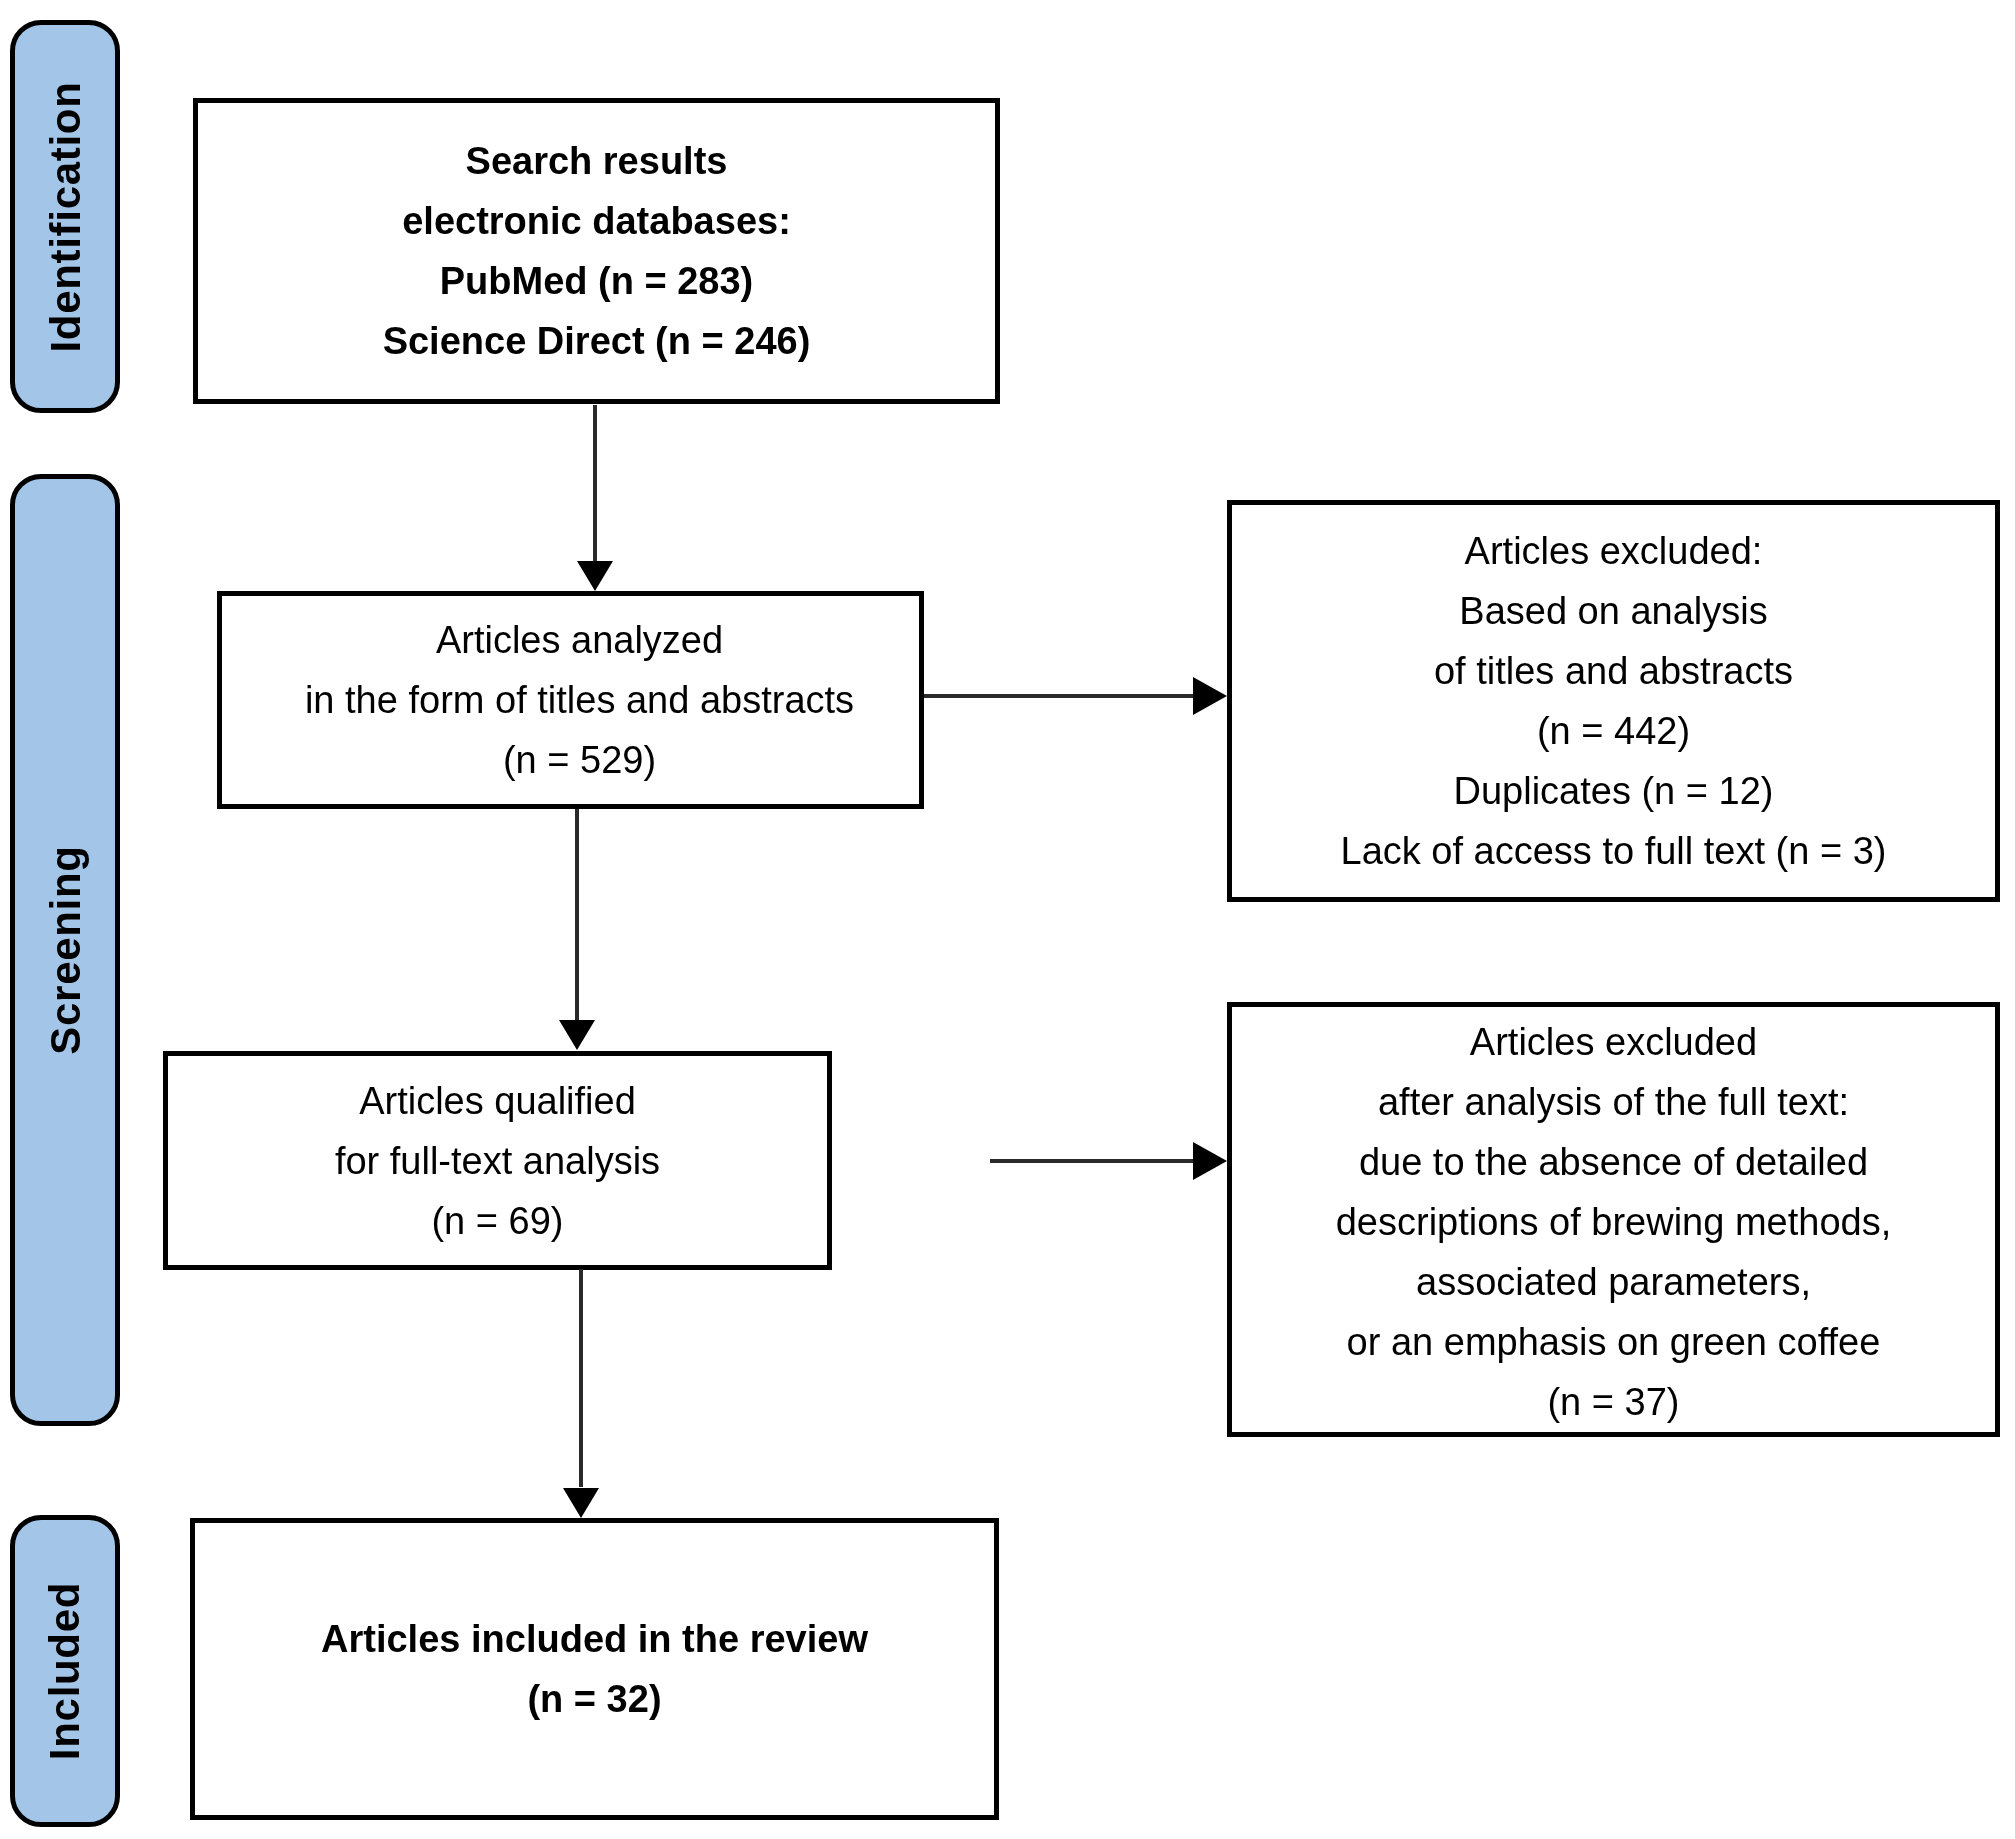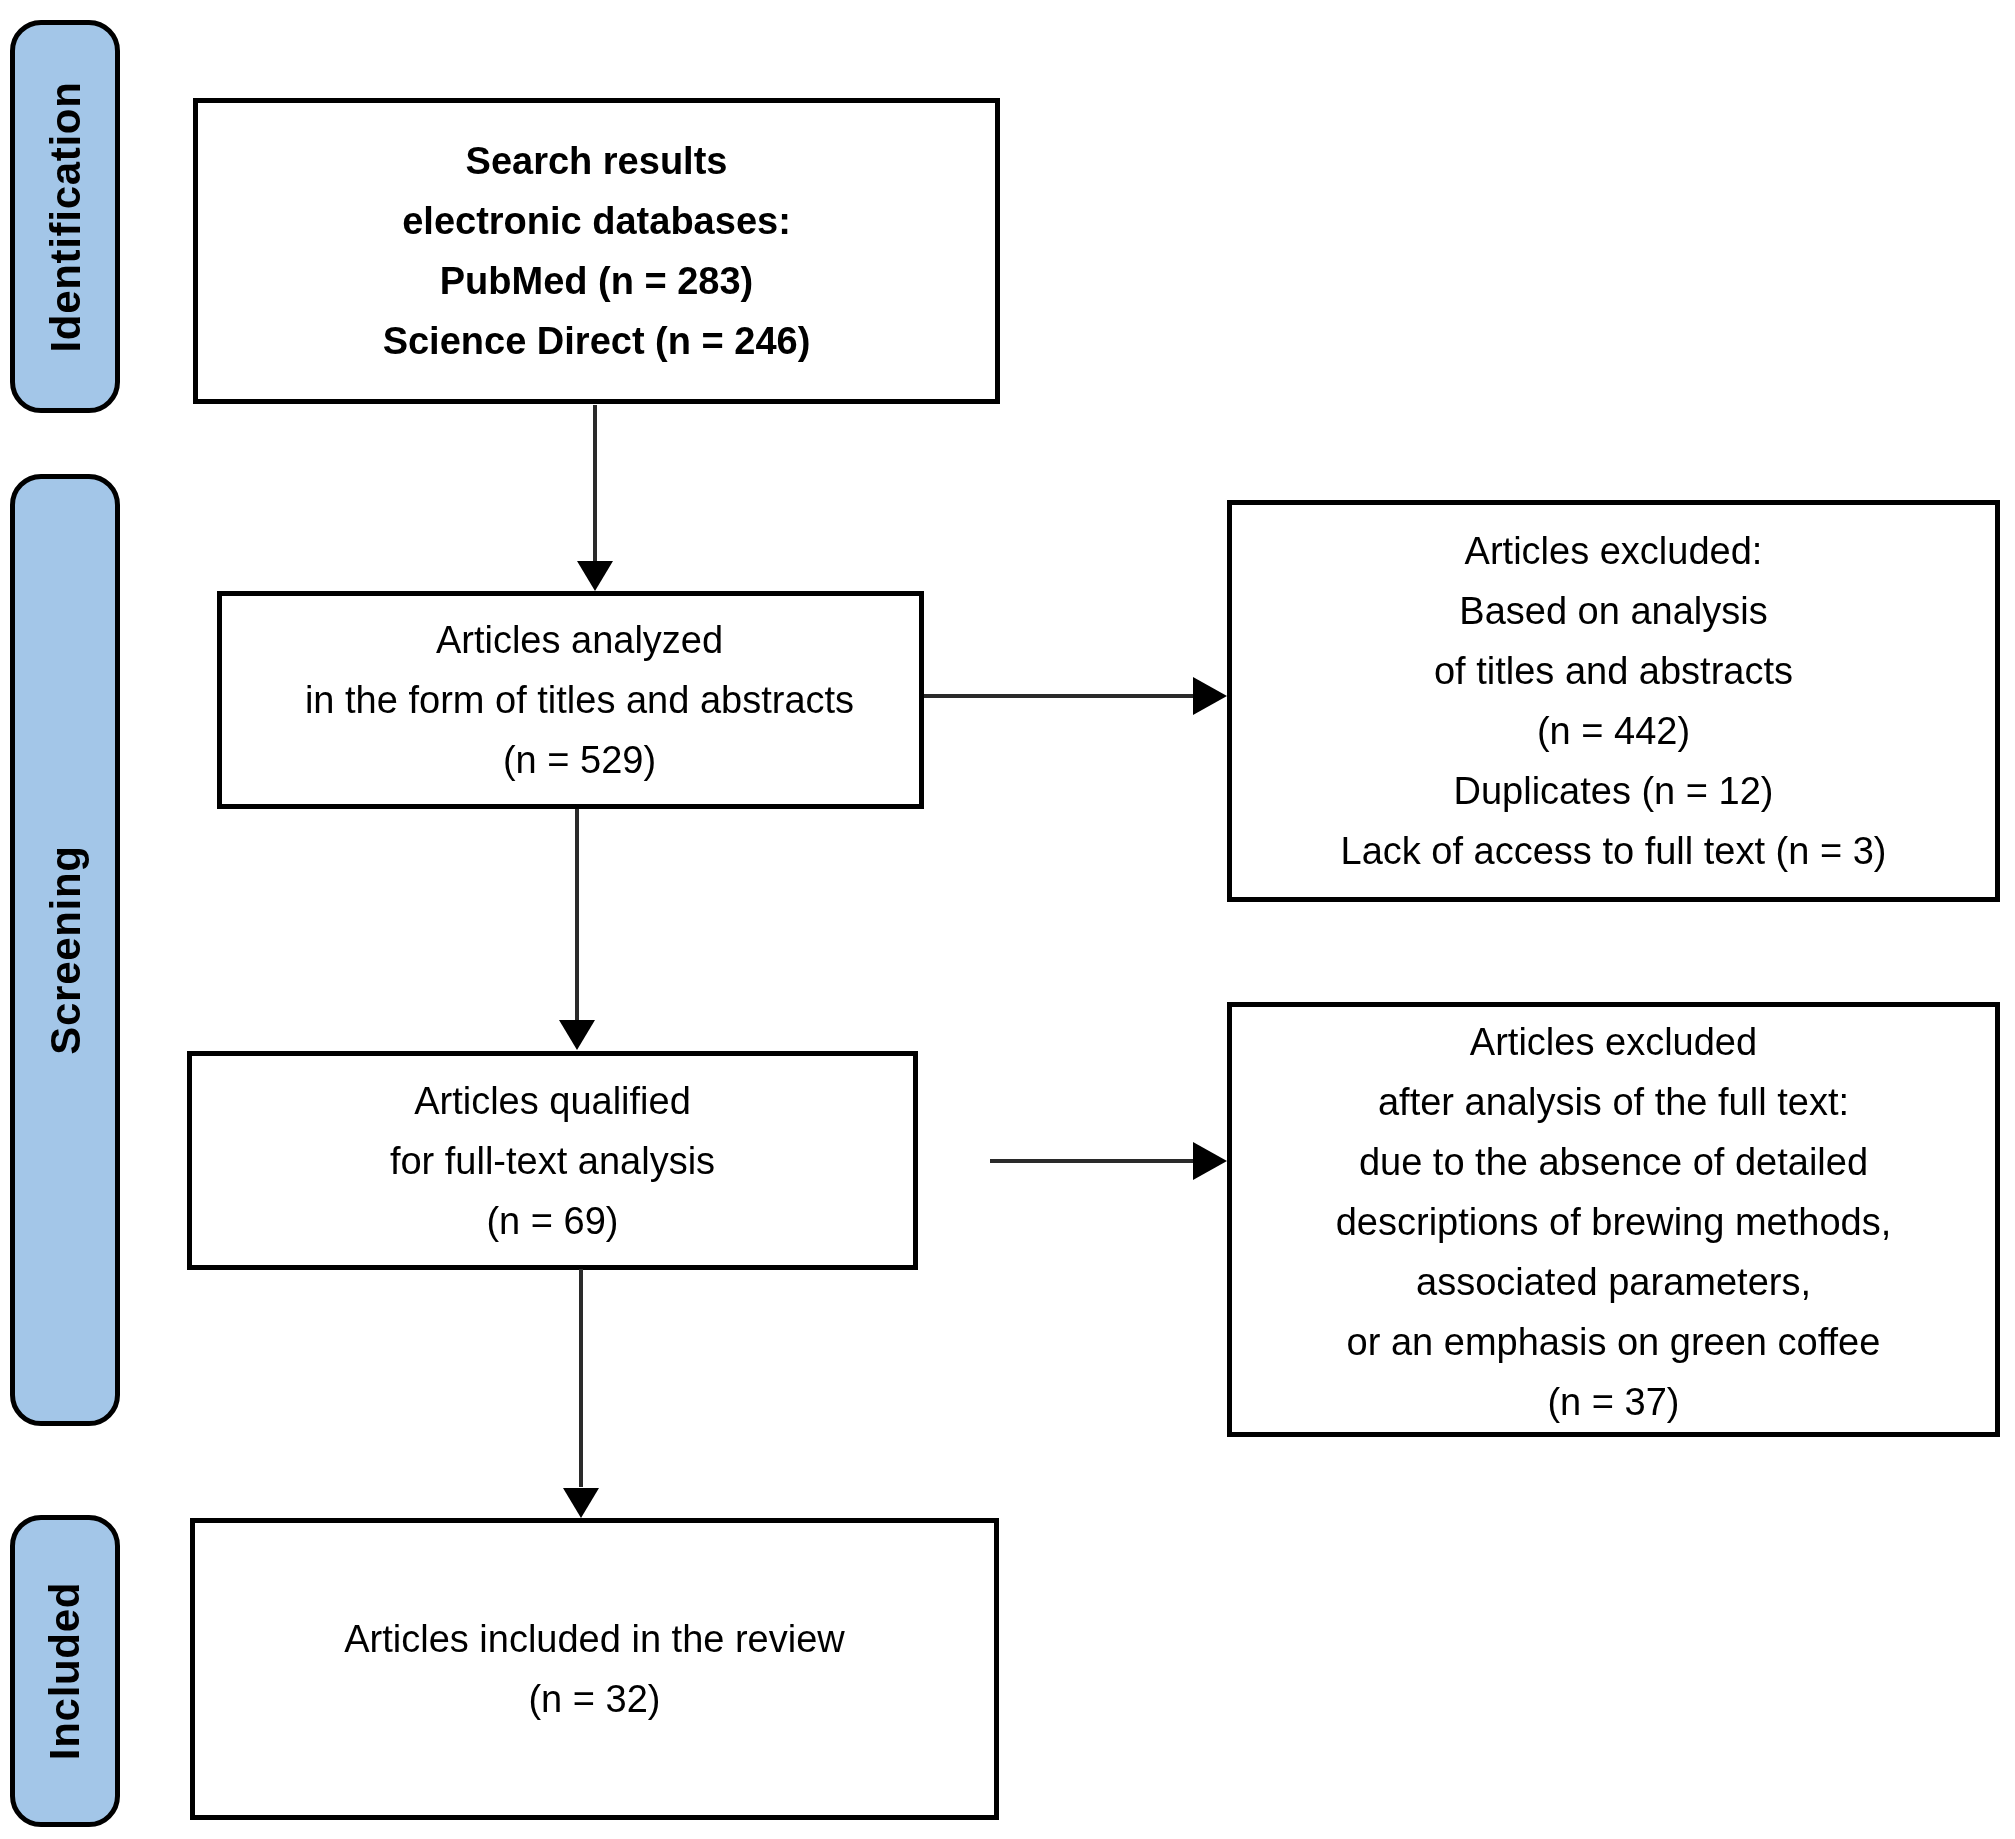--- a/index.html
+++ b/index.html
@@ -117,21 +117,21 @@
 Based on analysis
 of titles and abstracts
 (n = 442)
 Duplicates (n = 12)
 Lack of access to full text (n = 3)</span>
   </div>
 
   <div class="connector" style="left:575px;top:809px;width:4.1px;height:212px;"></div>
   <div class="arrowhead-down" style="left:559px;top:1020px;"></div>
 
-  <div class="fbox" style="left:163px;top:1051px;width:731px;height:219px;margin-left:24px;">
+  <div class="fbox" style="left:163px;top:1051px;width:669px;height:219px;">
     <span class="box-text">Articles qualified
 for full-text analysis
 (n = 69)</span>
   </div>
 
   <div class="connector" style="left:990px;top:1159px;width:205px;height:4.1px;"></div>
   <div class="arrowhead-right" style="left:1193px;top:1142px;"></div>
 
   <div class="fbox" style="left:1227px;top:1002px;width:773px;height:435px;align-items:flex-end;">
     <span class="box-text">Articles excluded
@@ -139,19 +139,19 @@
 due to the absence of detailed
 descriptions of brewing methods,
 associated parameters,
 or an emphasis on green coffee
 (n = 37)</span>
   </div>
 
   <div class="connector" style="left:579px;top:1269px;width:4.1px;height:218px;"></div>
   <div class="arrowhead-down" style="left:563px;top:1488px;"></div>
 
-  <div class="fbox" style="left:190px;top:1518px;width:809px;height:302px;">
+  <div class="fbox" style="left:190px;top:1518px;width:809px;height:302px;font-weight:bold;">
     <span class="box-text">Articles included in the review
 (n = 32)</span>
   </div>
 
 </div>
 
 
 </body></html>

